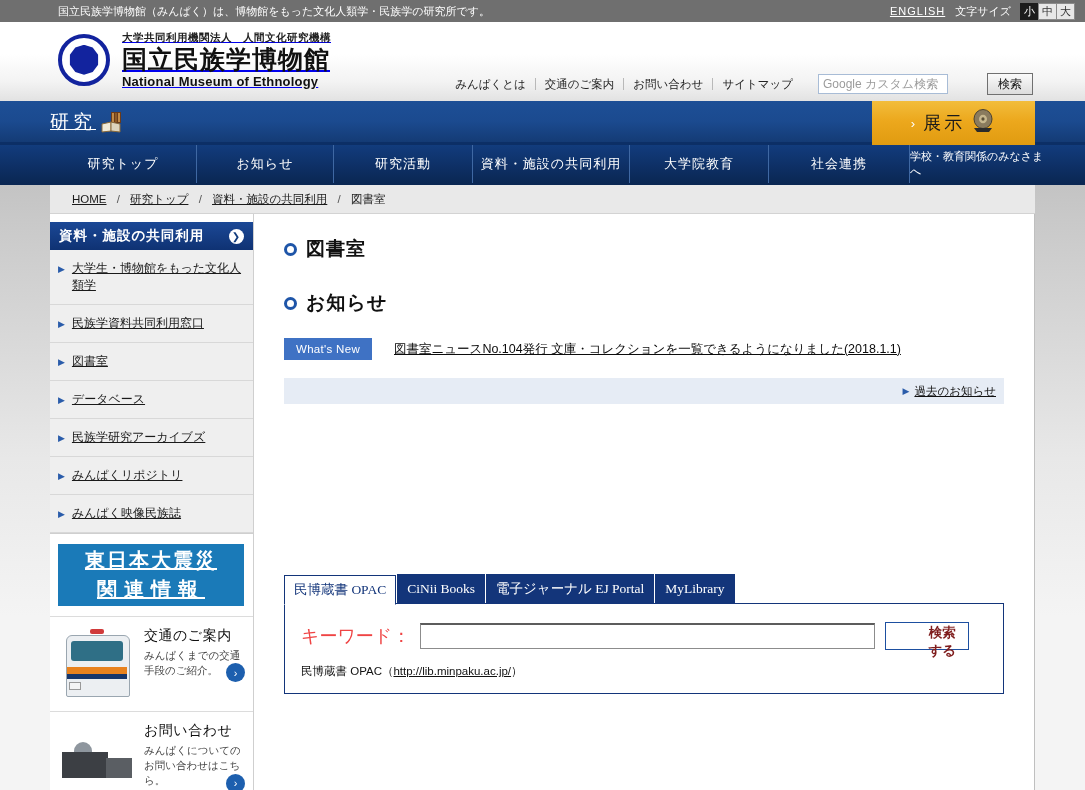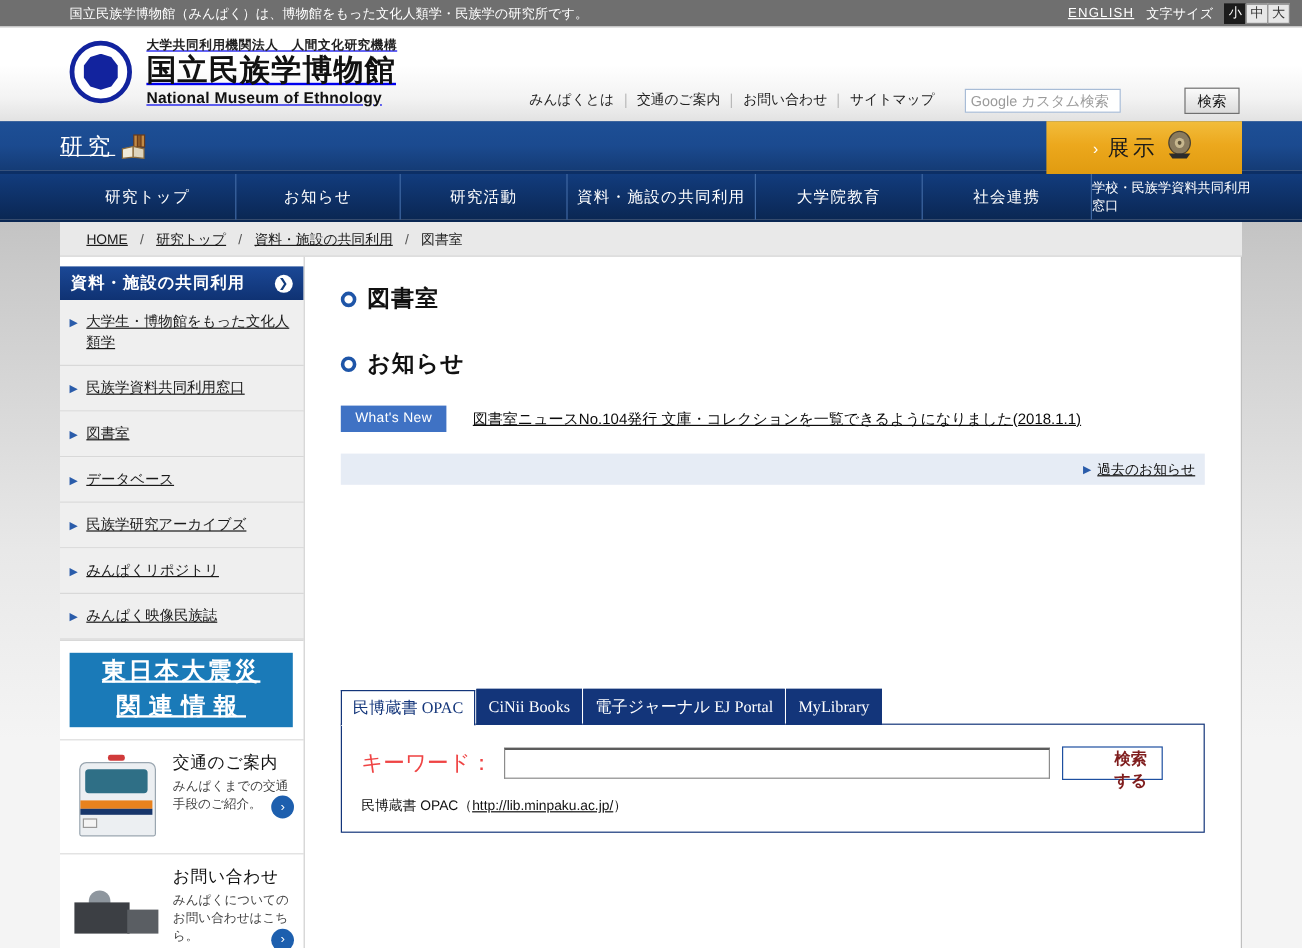--- a/index.html
+++ b/index.html
@@ -80,21 +80,21 @@
   .search-box {
     margin-left: 16px; display: flex; align-items: center; gap: 31px;
   }
   .search-input {
     width: 130px; height: 20px; border: 1px solid #a8bcd6;
     font-size: 12px; padding: 0 4px; color: #333;
     background: #fff; box-sizing: border-box;
   }
   .search-input::placeholder { color: #9b9b9b; }
   .search-btn {
-    margin-left: 22px; height: 22px; min-width: 46px;
+    margin-left: 8px; height: 22px; min-width: 46px;
     background: linear-gradient(to bottom,#fafafa,#dcdcdc);
     border: 1px solid #707070; font-size: 12px; color: #111;
     cursor: pointer; font-family: inherit;
   }
 
   
   .sectionbar {
     height: 44px; margin-left: -50px; padding-left: 50px;
     width: 1085px; box-sizing: border-box;
     background: linear-gradient(to bottom, #1d4f96 0%, #1b4a8f 50%, #143b75 100%);
@@ -355,21 +355,21 @@
     </a>
   </div>
 
   <div class="mainnav">
     <a class="mn-item" href="#" style="width:146px">研究トップ</a>
     <a class="mn-item" href="#" style="width:136px">お知らせ</a>
     <a class="mn-item" href="#" style="width:138px">研究活動</a>
     <a class="mn-item" href="#" style="width:156px">資料・施設の共同利用</a>
     <a class="mn-item" href="#" style="width:138px">大学院教育</a>
     <a class="mn-item" href="#" style="width:140px">社会連携</a>
-    <a class="mn-item" href="#" style="width:141px">学校・民族学資料共同利用窓口</a>
+    <a class="mn-item" href="#" style="width:141px">学校・教育関係のみなさまへ</a>
   </div>
 
   <div class="crumbwrap">
     <div class="inner">
       <a href="#">HOME</a>
       <span class="sep">/</span>
       <a href="#">研究トップ</a>
       <span class="sep">/</span>
       <a href="#">資料・施設の共同利用</a>
       <span class="sep">/</span>

